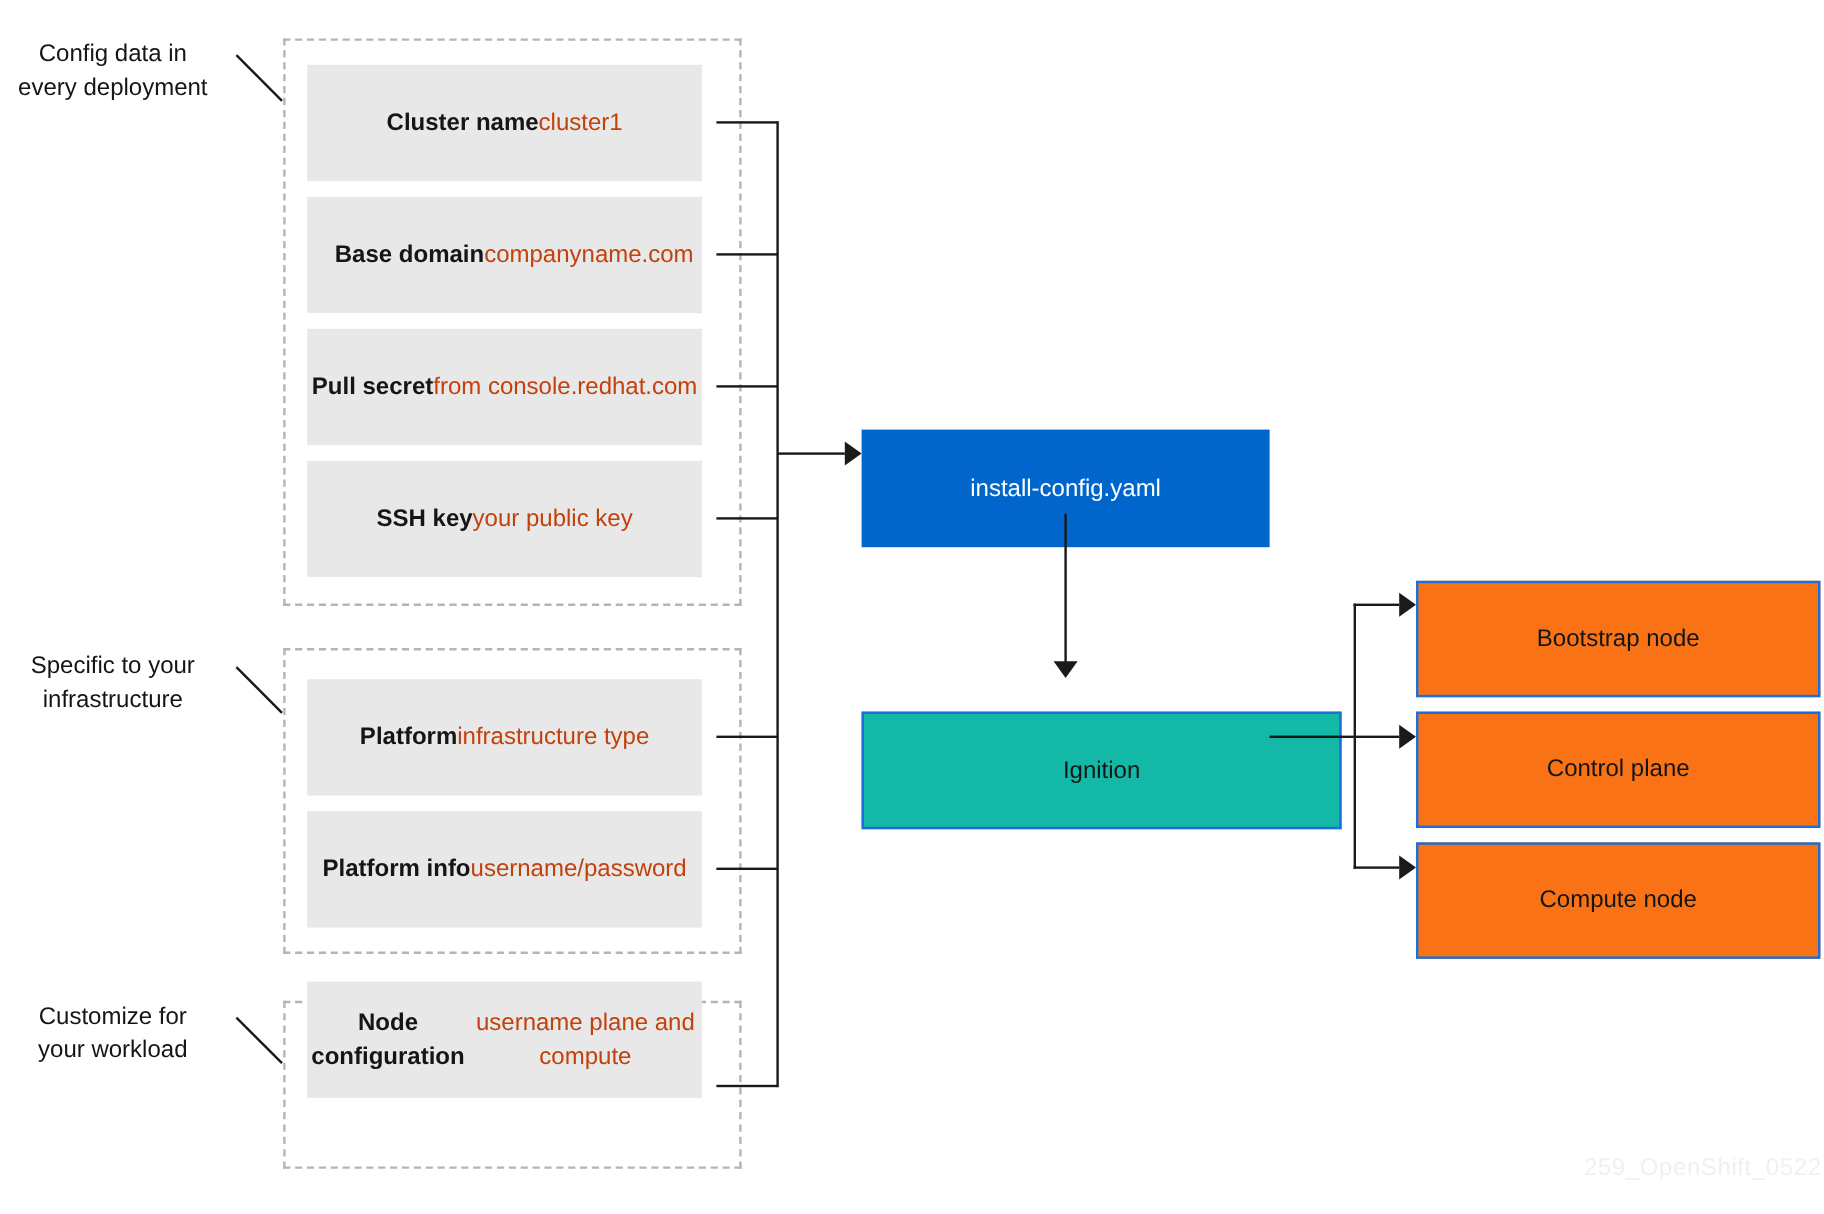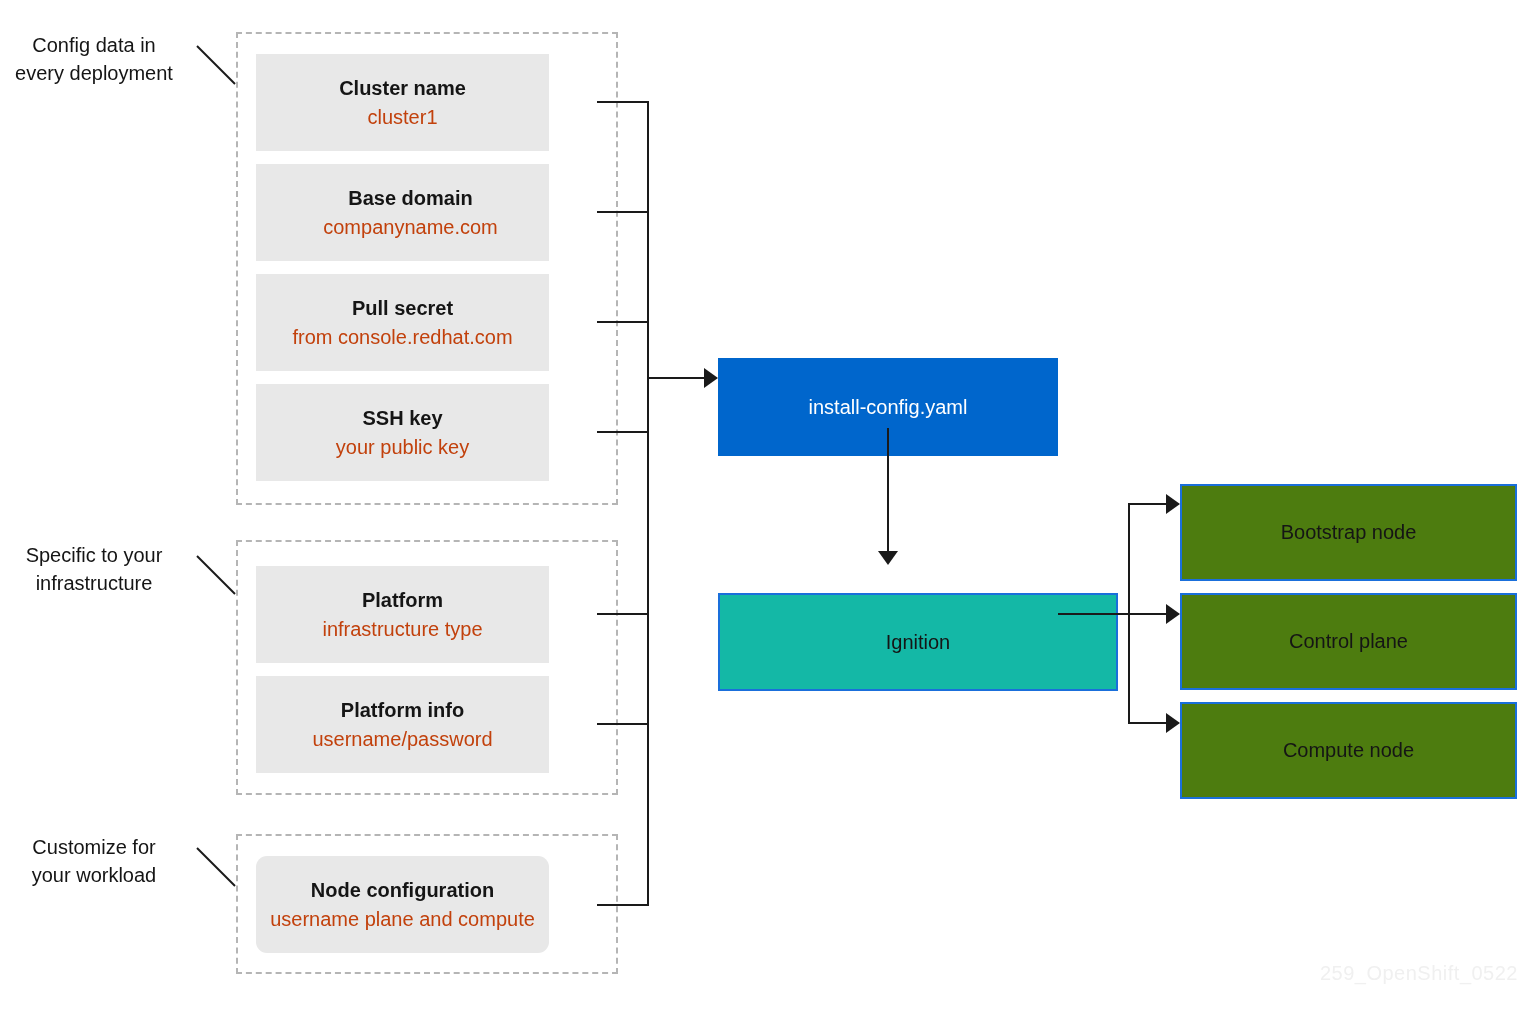--- a/index.html
+++ b/index.html
@@ -33,52 +33,52 @@
   .group-frame {
     position:absolute; left:236px; width:382px;
     border:2px dashed var(--dash-gray);
   }
   #gf-1 { top:32px;  height:473px; }
   #gf-2 { top:540px; height:255px; }
   #gf-3 { top:834px; height:140px; }
 
   
   .gbox {
-    position:absolute; left:256px; width:293px; height:97px;
+    position:absolute; left:256px; width:329px; height:97px;
     background:var(--box-gray);
-    display:flex; flex-direction:column; align-items:center; justify-content:center;
+    display:flex; flex-direction:row; align-items:center; justify-content:center;
     color:var(--text-color); text-align:center;
   }
   .gbox .box-title { font-size:20px; line-height:29px; font-weight:700; }
   .gbox .box-sub   { font-size:20px; line-height:29px; font-weight:400; color:#c2410c; }
   #gb-cluster   { top:54px; }
   #gb-domain    { top:164px;padding-left:16px; }
   #gb-pull      { top:274px; }
   #gb-ssh       { top:384px; }
   #gb-platform  { top:566px; }
   #gb-pinfo     { top:676px; }
-  #gb-nodeconf  { top:856px;border-radius:11px; }
+  #gb-nodeconf  { top:818px; }
 
   
   .node {
     position:absolute; display:flex; align-items:center; justify-content:center;
     font-size:20px; text-align:center;margin-top:28px;
   }
   #nd-install {
     left:718px; top:330px; width:340px; height:98px;
     background:var(--accent-blue); color:#ffffff;
   }
   #nd-ignition {
     left:718px; top:565px; width:400px; height:98px;
     background:#14b8a6; border:2px solid var(--node-border-blue);
     color:var(--text-color);
   }
   .out-node {
     left:1180px; width:337px; height:97px;
-    background:#4d7c0f; border:2px solid var(--node-border-blue);
+    background:#f97316; border:2px solid var(--node-border-blue);
     color:var(--text-color);
   }
   #nd-bootstrap { top:456px; }
   #nd-control   { top:565px; }
   #nd-compute   { top:674px; }
 
   
   .hline, .vline { position:absolute; background:var(--line-black); }
   .hline { height:2px; }
   .vline { width:2px; }

